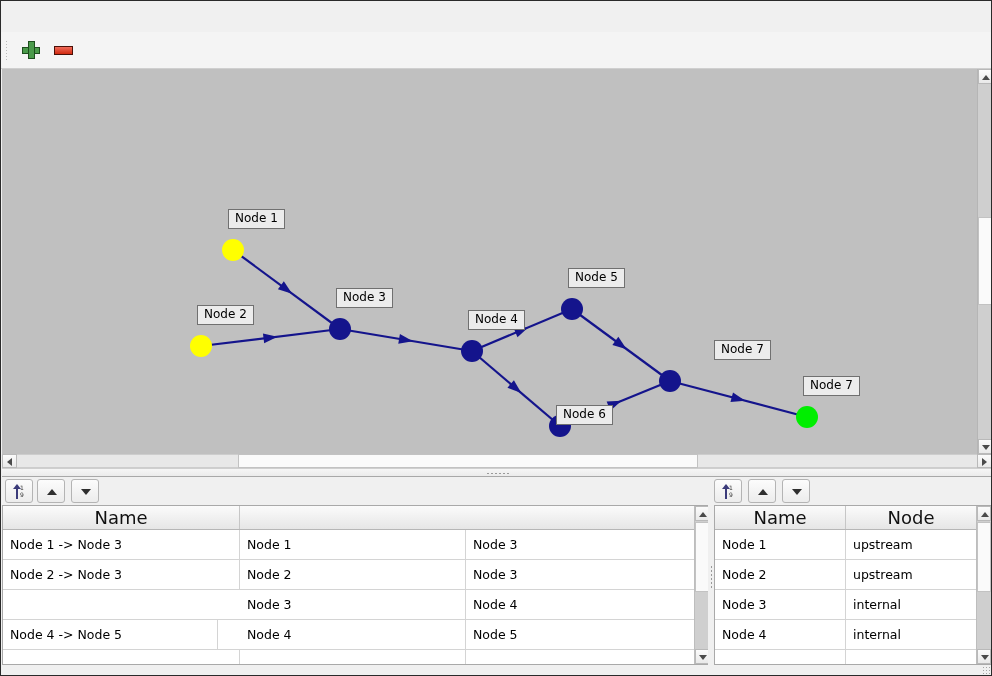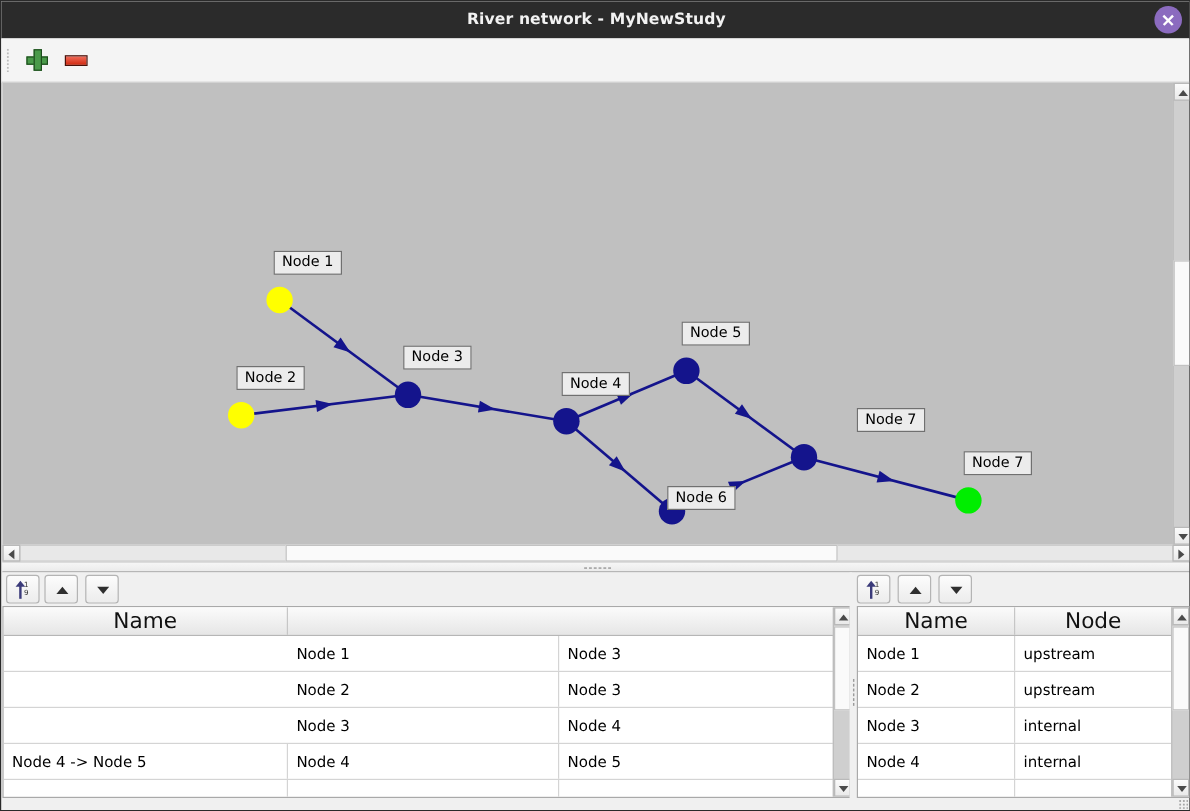--- a/index.html
+++ b/index.html
@@ -417,24 +417,20 @@
     width: 8px; height: 8px;
     background-image: radial-gradient(#a5a5a5 40%, transparent 41%);
     background-size: 3px 3px;
   }
 </style>
 </head>
 <body>
 
 <div class="window">
 
-  <div class="titlebar">
-    <div class="titlebar-text">River network - MyNewStudy</div>
-    <div class="close-btn"></div>
-  </div>
 
   <div class="toolbar">
     <div class="tb-grip"></div>
     <div class="tb-icon tb-add">
       <div class="plus-shape">
         <span class="h"></span>
           <span class="v"></span>
       </div>
     </div>
     <div class="tb-icon tb-del">
@@ -526,33 +522,35 @@
         <span class="btn-arrow-down"></span>
       </div>
     </div>
 
     <div class="table-wrap" id="branch-table" style="left:0px; top:28px; width:708px; height:160px;">
       <div class="thead" id="branch-thead" style="width:692px;">
           <div class="th" style="left: 0px; width: 237px;">Name</div>
         </div>
       <div class="tbody" id="branch-tbody">
           <div class="trow" style="top: 0px; width: 692px;">
+            <div class="td" style="left: 0px; width: 237px;">Node 1 -&gt; Node 3</div>
             <div class="td" style="left: 237px; width: 226px;">Node 1</div>
             <div class="td" style="left: 463px; width: 229px;">Node 3</div>
           </div>
           <div class="trow" style="top: 30px; width: 692px;">
+            <div class="td" style="left: 0px; width: 237px;">Node 2 -&gt; Node 3</div>
             <div class="td" style="left: 237px; width: 226px;">Node 2</div>
             <div class="td" style="left: 463px; width: 229px;">Node 3</div>
           </div>
           <div class="trow" style="top: 60px; width: 692px;">
             <div class="td" style="left: 237px; width: 226px;">Node 3</div>
             <div class="td" style="left: 463px; width: 229px;">Node 4</div>
           </div>
           <div class="trow" style="top: 90px; width: 692px;">
-            <div class="td" style="left: 0px; width: 237px;">Node 4 -&gt; Node 5</div>
+            <div class="td" style="left: 0px; width: 215px;">Node 4 -&gt; Node 5</div>
             <div class="td" style="left: 237px; width: 226px;">Node 4</div>
             <div class="td" style="left: 463px; width: 229px;">Node 5</div>
           </div>
           <div class="trow" style="top: 120px; width: 692px;">
             <div class="td" style="left: 0px; width: 237px;"></div>
             <div class="td" style="left: 237px; width: 226px;"></div>
             <div class="td" style="left: 463px; width: 229px;"></div>
           </div>
         </div>
       <div class="tbl-vscroll" style="height:158px;">

